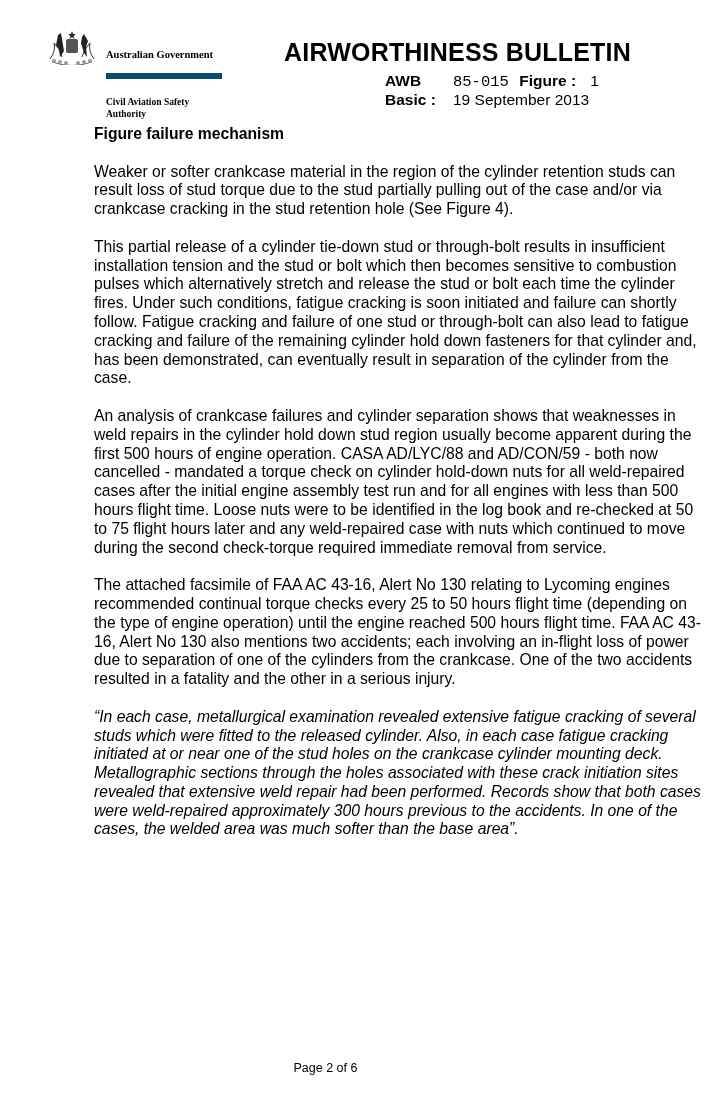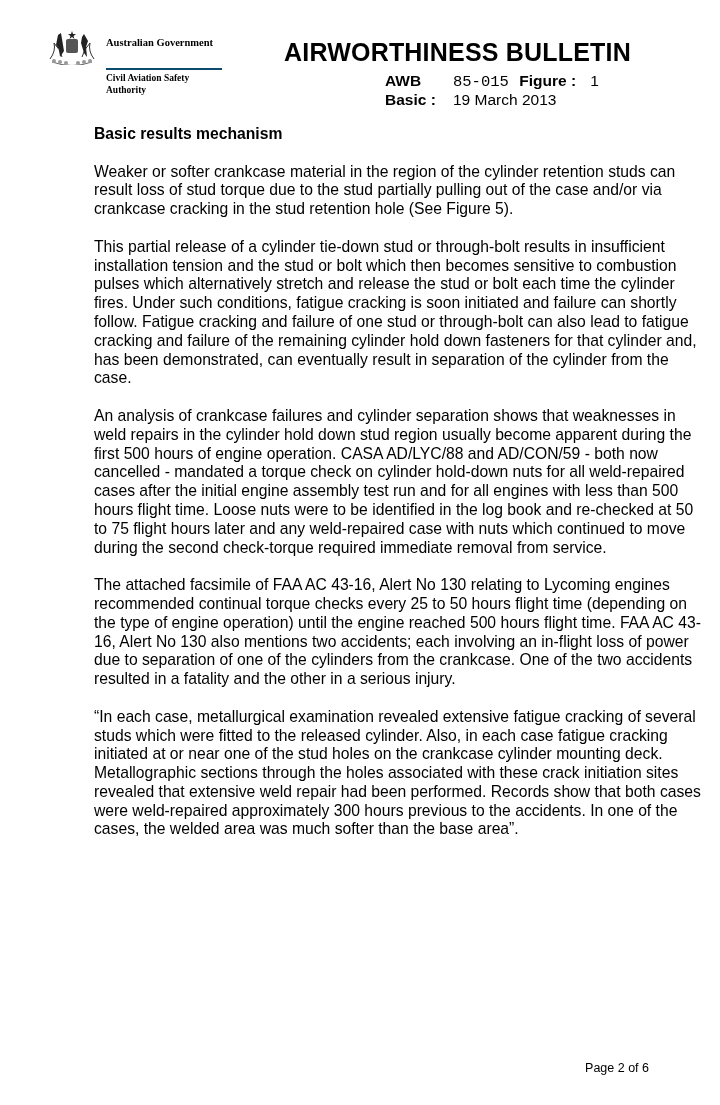--- a/index.html
+++ b/index.html
@@ -1,34 +1,34 @@
 <!DOCTYPE html>
 <html><head>
   <meta charset="utf-8">
   <style>
     html, body { margin: 0; padding: 0; background: #ffffff; }
     body { width: 720px; height: 1105px; position: relative; overflow: hidden; color: #000; font-family: "Liberation Sans", sans-serif; }
     .logo { position: absolute; left: 46px; top: 29px; width: 180px; height: 36px; }
     .crest { position: absolute; left: 0; top: 0; width: 52px; height: 36px; }
     .agency { position: absolute; left: 60px; top: 8px; font-family: "Liberation Serif", serif; font-weight: bold; font-size: 10.5px; line-height: 12px; }
-    .agency .l1 { display: block; padding-bottom: 19px; border-bottom: 2px solid #0c4a6e; width: 116px; }
-    .agency .l2 { display: block; padding-top: 2px; font-size: 9.5px; }
+    .agency .l1 { display: block; padding-bottom: 12px; border-bottom: 6px solid #0c4a6e; width: 116px; margin-top: 12px; }
+    .agency .l2 { display: block; padding-top: 17px; font-size: 9.5px; }
     .title { position: absolute; left: 284px; top: 38px; font-weight: bold; font-size: 25px; letter-spacing: 0.2px; }
     .subject { position: absolute; left: 28px; top: 72px; font-size: 15.5px; line-height: 17px; }
     .meta { position: absolute; left: 385px; top: 72px; font-size: 15.5px; line-height: 17px; }
     .meta .row { display: block; white-space: nowrap; }
     .meta .k { font-weight: bold; display: inline-block; width: 68px; }
     .meta .v { display: inline-block; }
     .meta .v1 { width: 62px; font-family: Liberation Mono, monospace; }
     .meta .ik { font-weight: bold; margin-right: 14px; }
     .content { position: absolute; left: 94px; top: 125px; width: 610px; font-size: 15.7px; line-height: 18.8px; }
     .content h2 { font-size: 15.7px; font-weight: bold; margin: 0 0 18.8px 0; }
     .content p { margin: 0 0 18.8px 0; }
-    .content p.quote { }
-    .footer { position: absolute; left: 16px; width: 633px; top: 1061px; text-align: right; font-size: 12.5px; }
+    .content p.quote { font-style: italic; }
+    .footer { position: absolute; left: 9px; width: 633px; top: 1061px; text-align: center; font-size: 12.5px; }
   </style>
 </head>
 <body>
 
 <div class="logo">
   <svg class="crest" viewBox="0 0 52 36">
     <g fill="none" stroke="#333" stroke-width="1">
       <path d="M4 30 Q10 22 8 14 Q14 20 16 28"></path>
       <path d="M48 30 Q42 22 44 14 Q38 20 36 28"></path>
       <path d="M6 33 Q26 40 46 33" stroke="#666"></path>
@@ -58,28 +58,28 @@
 
 <div class="subject">
 </div>
 
 <div class="meta">
   <span class="row">
     <span class="k">AWB</span><span class="v v1">85-015</span>
     <span class="ik">Figure :</span><span class="v">1</span>
   </span>
   <span class="row">
-    <span class="k">Basic :</span><span class="v">19 March 2013</span>
+    <span class="k">Basic :</span><span class="v">19 September 2013</span>
   </span>
 </div>
 
 <div class="content">
   <section>
-    <h2>Basic results mechanism</h2>
-    <p>Weaker or softer crankcase material in the region of the cylinder retention studs can result loss of stud torque due to the stud partially pulling out of the case and/or via crankcase cracking in the stud retention hole (See Figure 5).</p>
+    <h2>Figure failure mechanism</h2>
+    <p>Weaker or softer crankcase material in the region of the cylinder retention studs can result loss of stud torque due to the stud partially pulling out of the case and/or via crankcase cracking in the stud retention hole (See Figure 4).</p>
     <p>This partial release of a cylinder tie-down stud or through-bolt results in insufficient installation tension and the stud or bolt which then becomes sensitive to combustion pulses which alternatively stretch and release the stud or bolt each time the cylinder fires. Under such conditions, fatigue cracking is soon initiated and failure can shortly follow. Fatigue cracking and failure of one stud or through-bolt can also lead to fatigue cracking and failure of the remaining cylinder hold down fasteners for that cylinder and, has been demonstrated, can eventually result in separation of the cylinder from the case.</p>
   </section>
   <section>
     <p>An analysis of crankcase failures and cylinder separation shows that weaknesses in weld repairs in the cylinder hold down stud region usually become apparent during the first 500 hours of engine operation.  CASA AD/LYC/88 and AD/CON/59 - both now cancelled - mandated a torque check on cylinder hold-down nuts for all weld-repaired cases after the initial engine assembly test run and for all engines with less than 500 hours flight time. Loose nuts were to be identified in the log book and re-checked at 50 to 75 flight hours later and any weld-repaired case with nuts which continued to move during the second check-torque required immediate removal from service.</p>
     <p>The attached facsimile of FAA AC 43-16, Alert No 130 relating to Lycoming engines recommended continual torque checks every 25 to 50 hours flight time (depending on the type of engine operation) until the engine reached 500 hours flight time.  FAA AC 43-16, Alert No 130 also mentions two accidents; each involving an in-flight loss of power due to separation of one of the cylinders from the crankcase. One of the two accidents resulted in a fatality and the other in a serious injury.</p>
     <p class="quote">“In each case, metallurgical examination revealed extensive fatigue cracking of several studs which were fitted to the released cylinder. Also, in each case fatigue cracking initiated at or near one of the stud holes on the crankcase cylinder mounting deck. Metallographic sections through the holes associated with these crack initiation sites revealed that extensive weld repair had been performed. Records show that both cases were weld-repaired approximately 300 hours previous to the accidents. In one of the cases, the welded area was much softer than the base area”.</p>
   </section>
 </div>
 
 <div class="footer">Page 2 of 6</div>

